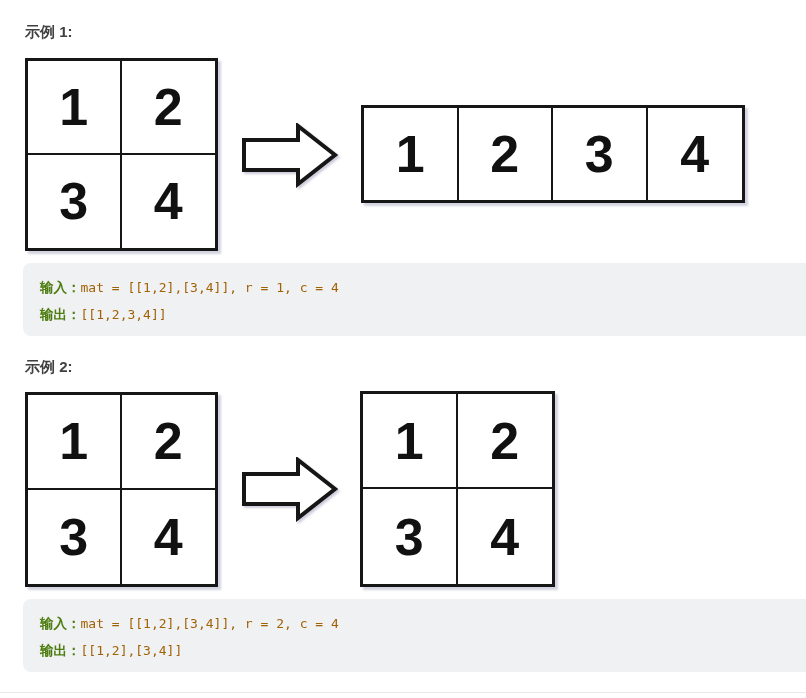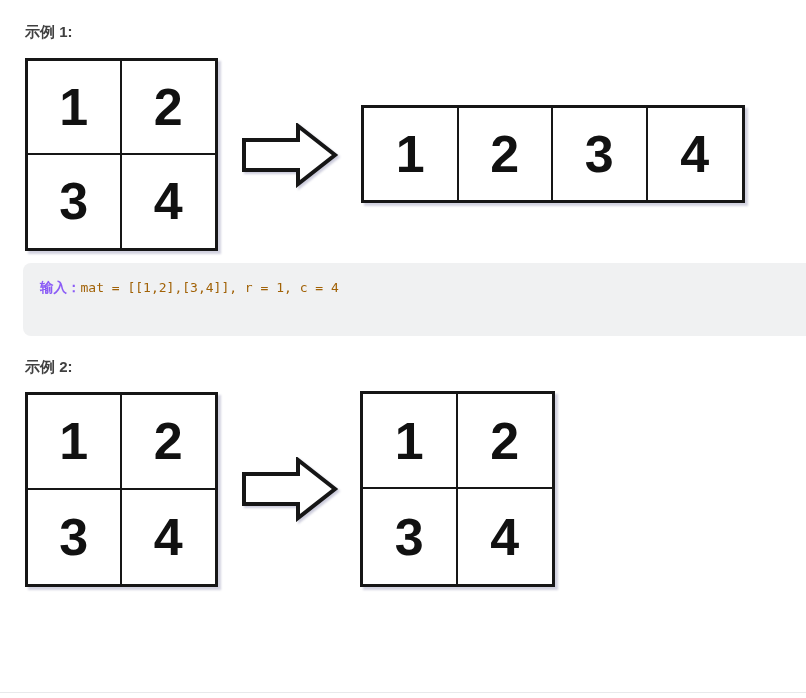--- a/index.html
+++ b/index.html
@@ -64,21 +64,21 @@
   .code-line {
     font-size: 13px;
     line-height: 27px;
     color: #262626;
     white-space: pre;
   }
   .code-line strong {
     font-family: "Liberation Sans", sans-serif;
     font-size: 13.5px;
     font-weight: 700;
-    color: #8b5cf6;
+    color: #4d7c0f;
   }
   .code-line .mono {
     font-family: "DejaVu Sans Mono", monospace;
     font-size: 13px;
     color: #a16207;
   }
   .divider {
     position: absolute;
     left: 0;
     top: 692px;
@@ -107,20 +107,21 @@
 
   <div class="shape r1x4" style="left:361px; top:105px; width:384px; height:98px;">
     <div class="cell br">1</div>
     <div class="cell br">2</div>
     <div class="cell br">3</div>
     <div class="cell">4</div>
   </div>
 
   <div class="code-block" style="top:263px;">
     <div class="code-line"><strong>输入：</strong><span class="mono">mat = [[1,2],[3,4]], r = 1, c = 4</span></div>
+    <div class="code-line"><strong>输出：</strong><span class="mono">[[1,2,3,4]]</span></div>
   </div>
 
   <div class="example-title" style="top:357px;">示例 2:</div>
 
   <div class="shape m2x2" style="left:25px; top:392px; width:193px; height:195px;">
     <div class="cell br bb">1</div>
     <div class="cell bb">2</div>
     <div class="cell br">3</div>
     <div class="cell">4</div>
   </div>
@@ -129,16 +130,20 @@
     <polygon points="3,17 57,17 57,3 94,32 57,61 57,47 3,47" fill="#ffffff" stroke="#161616" stroke-width="4" stroke-linejoin="miter"></polygon>
   </svg>
 
   <div class="shape m2x2" style="left:360px; top:391px; width:195px; height:196px;">
     <div class="cell br bb">1</div>
     <div class="cell bb">2</div>
     <div class="cell br">3</div>
     <div class="cell">4</div>
   </div>
 
+  <div class="code-block" style="top:599px;">
+    <div class="code-line"><strong>输入：</strong><span class="mono">mat = [[1,2],[3,4]], r = 2, c = 4</span></div>
+    <div class="code-line"><strong>输出：</strong><span class="mono">[[1,2],[3,4]]</span></div>
+  </div>
 
   <div class="divider"></div>
 
 </div>
 
 </body></html>

